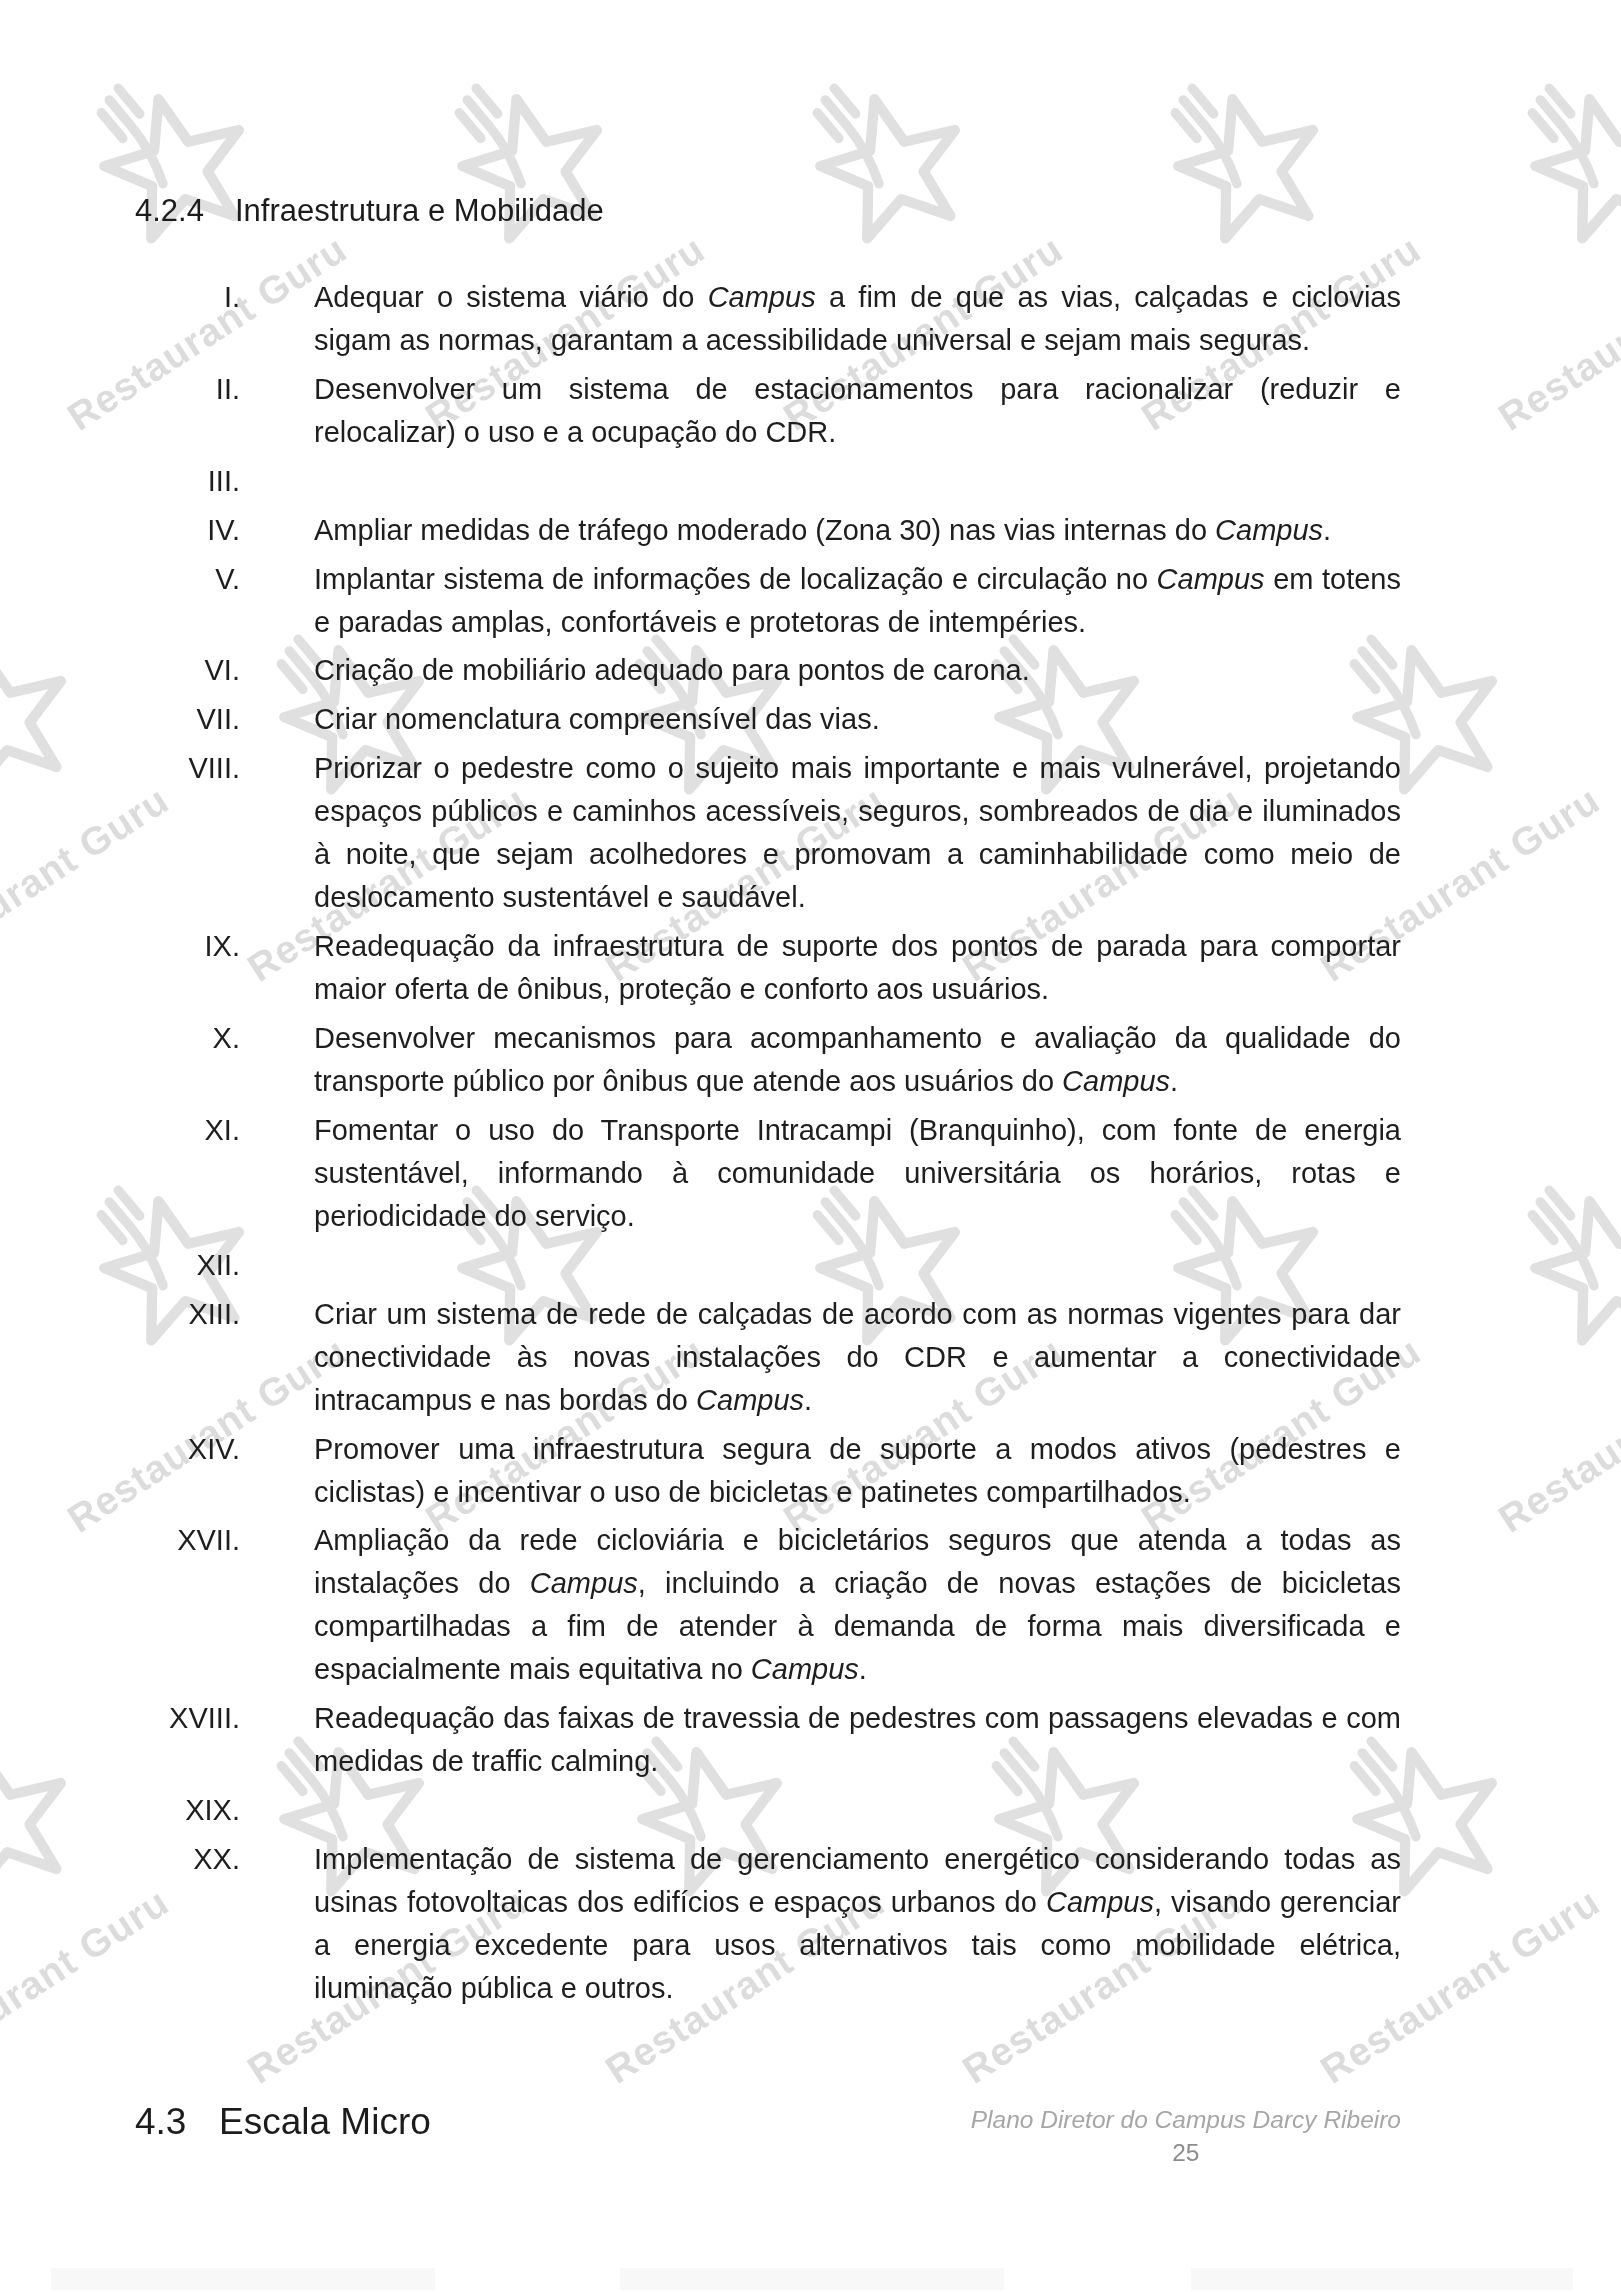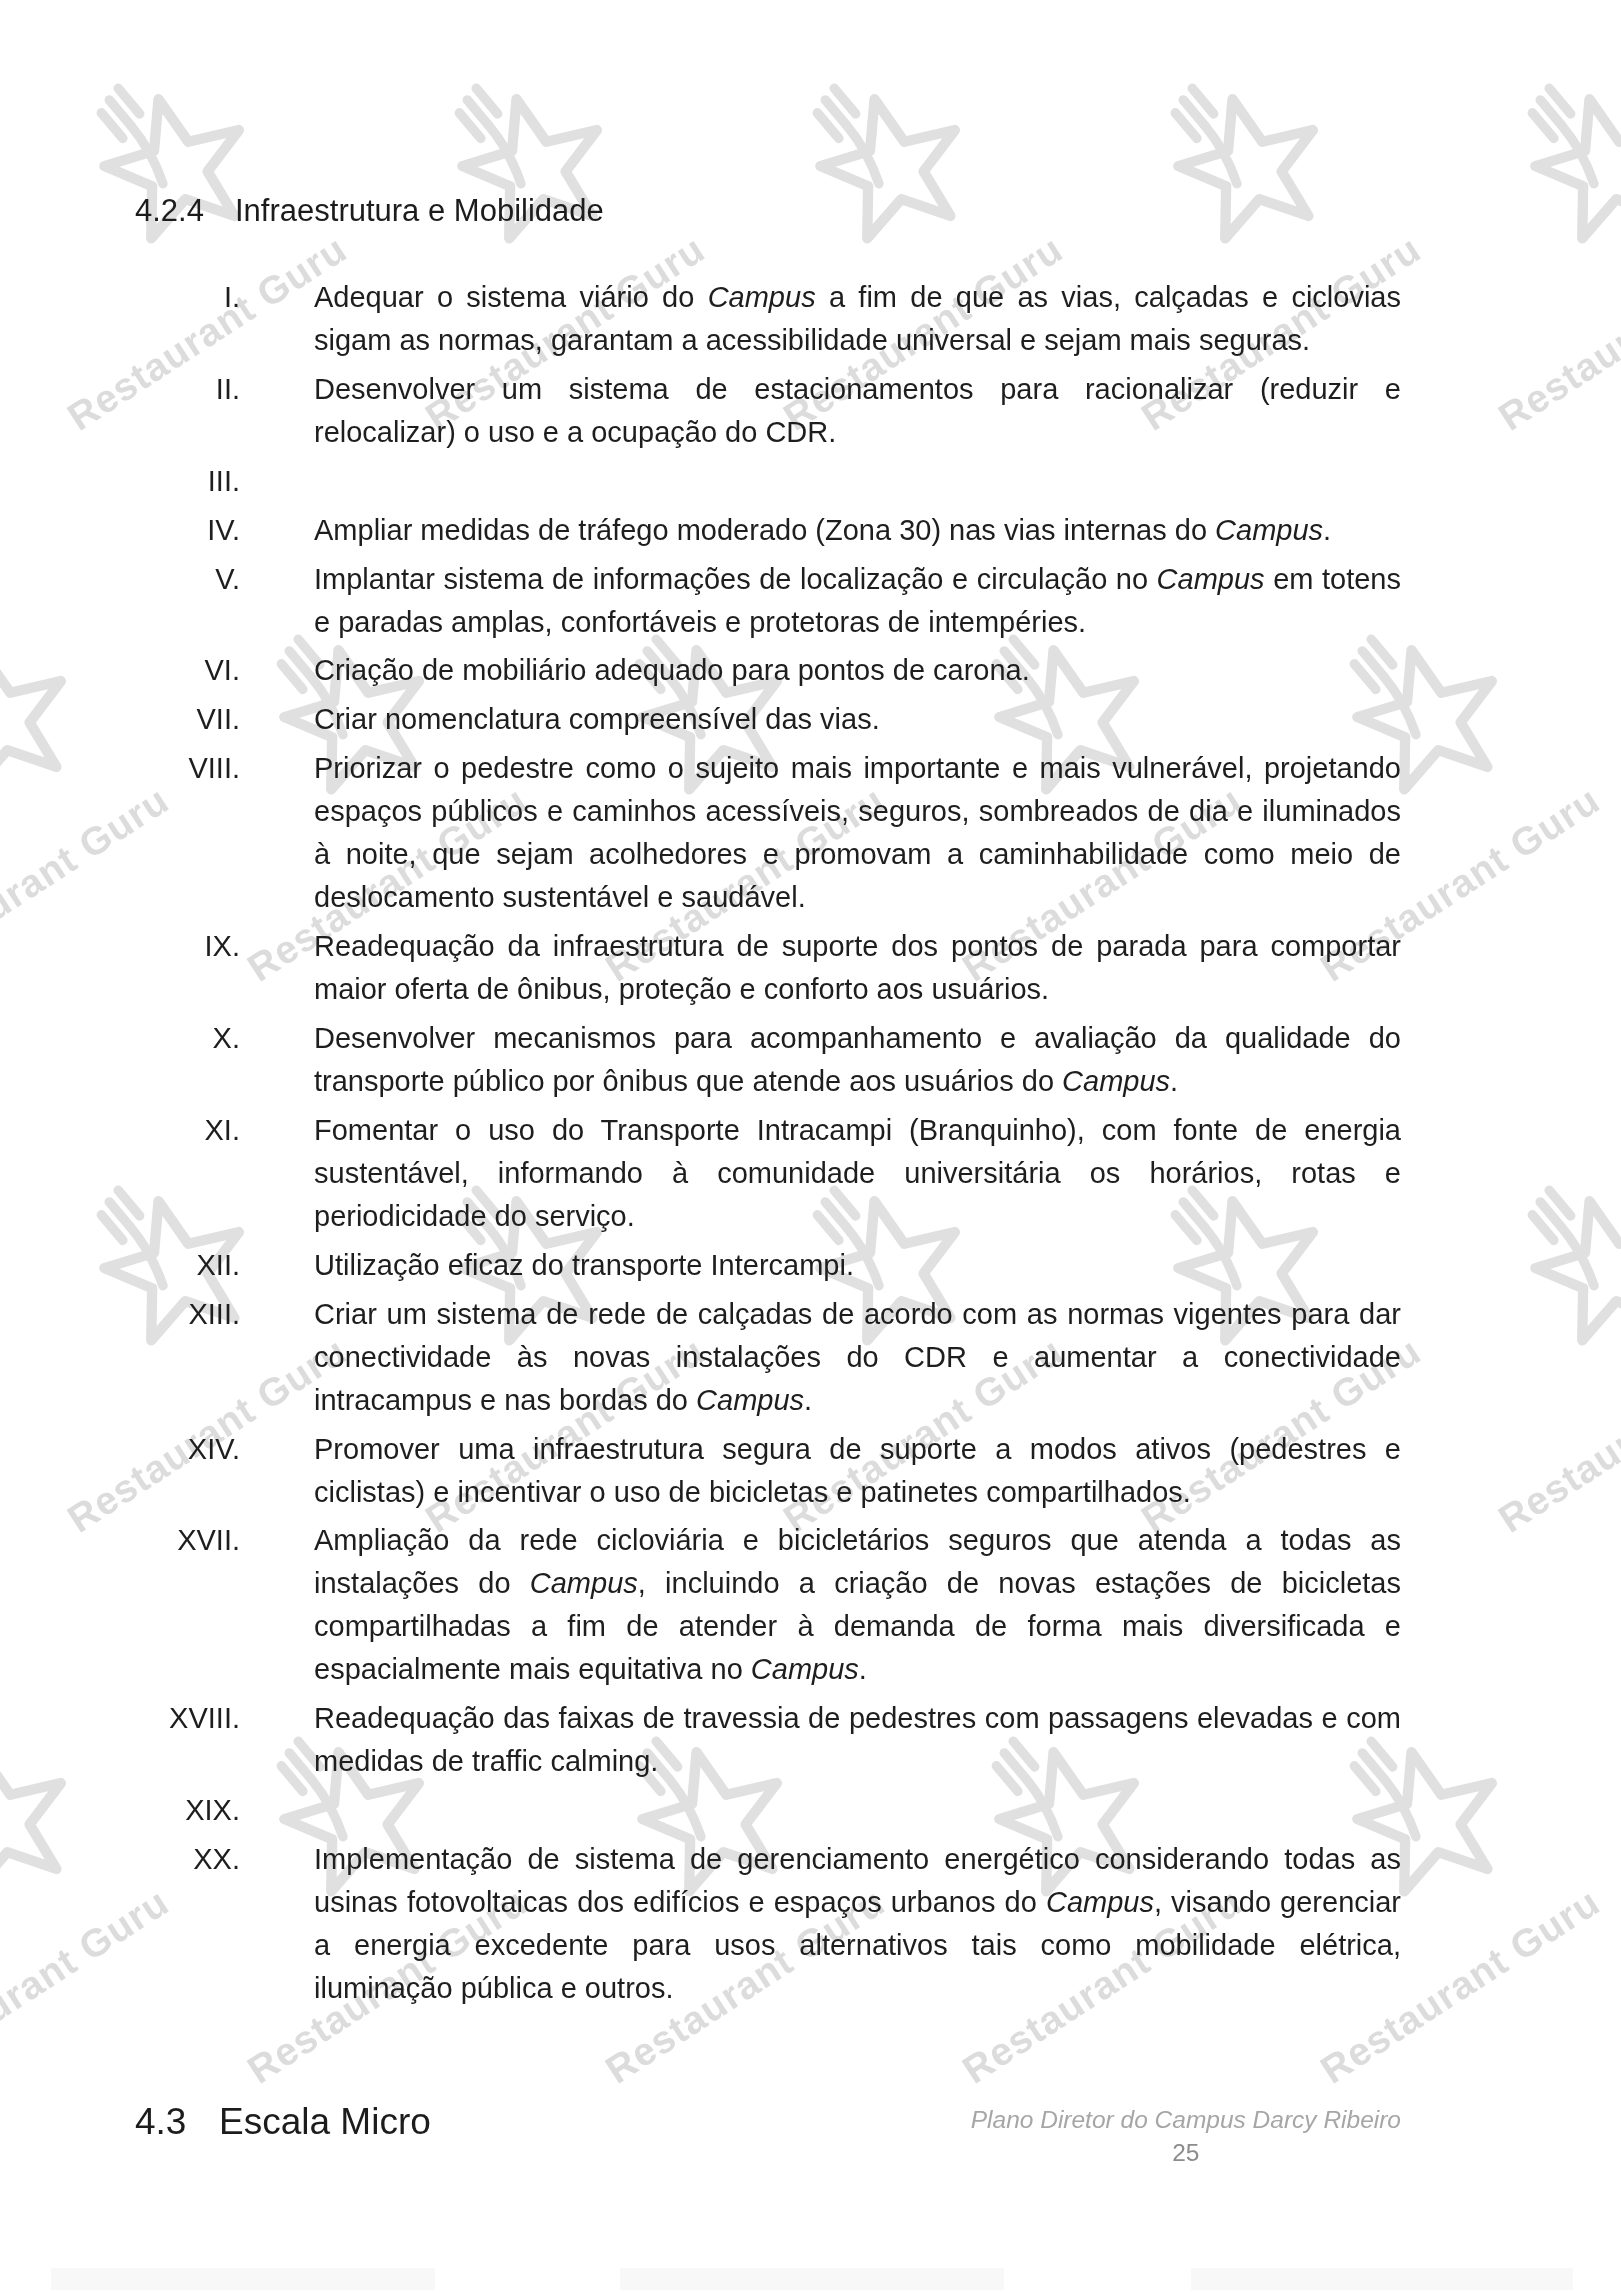--- a/index.html
+++ b/index.html
@@ -331,21 +331,20 @@
     <li>
         <span class="numeral">X.</span>
         <p class="item-text">Desenvolver mecanismos para acompanhamento e avaliação da qualidade do transporte público por ônibus que atende aos usuários do <i>Campus</i>.</p>
       </li>
     <li>
         <span class="numeral">XI.</span>
         <p class="item-text">Fomentar o uso do Transporte Intracampi (Branquinho), com fonte de energia sustentável, informando à comunidade universitária os horários, rotas e periodicidade do serviço.</p>
       </li>
     <li>
         <span class="numeral">XII.</span>
-        <p class="item-text">Utilização eficaz do transporte Intercampi.</p>
       </li>
     <li>
         <span class="numeral">XIII.</span>
         <p class="item-text">Criar um sistema de rede de calçadas de acordo com as normas vigentes para dar conectividade às novas instalações do CDR e aumentar a conectividade intracampus e nas bordas do <i>Campus</i>.</p>
       </li>
     <li>
         <span class="numeral">XIV.</span>
         <p class="item-text">Promover uma infraestrutura segura de suporte a modos ativos (pedestres e ciclistas) e incentivar o uso de bicicletas e patinetes compartilhados.</p>
       </li>
     <li>

